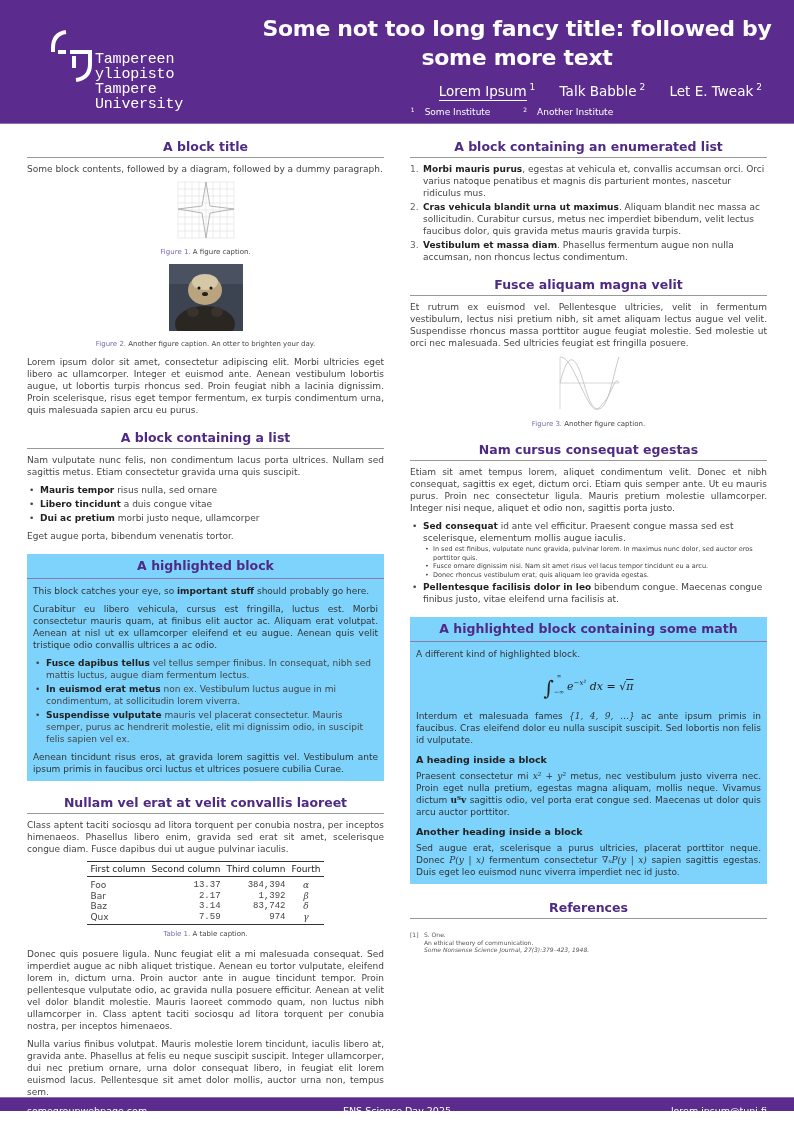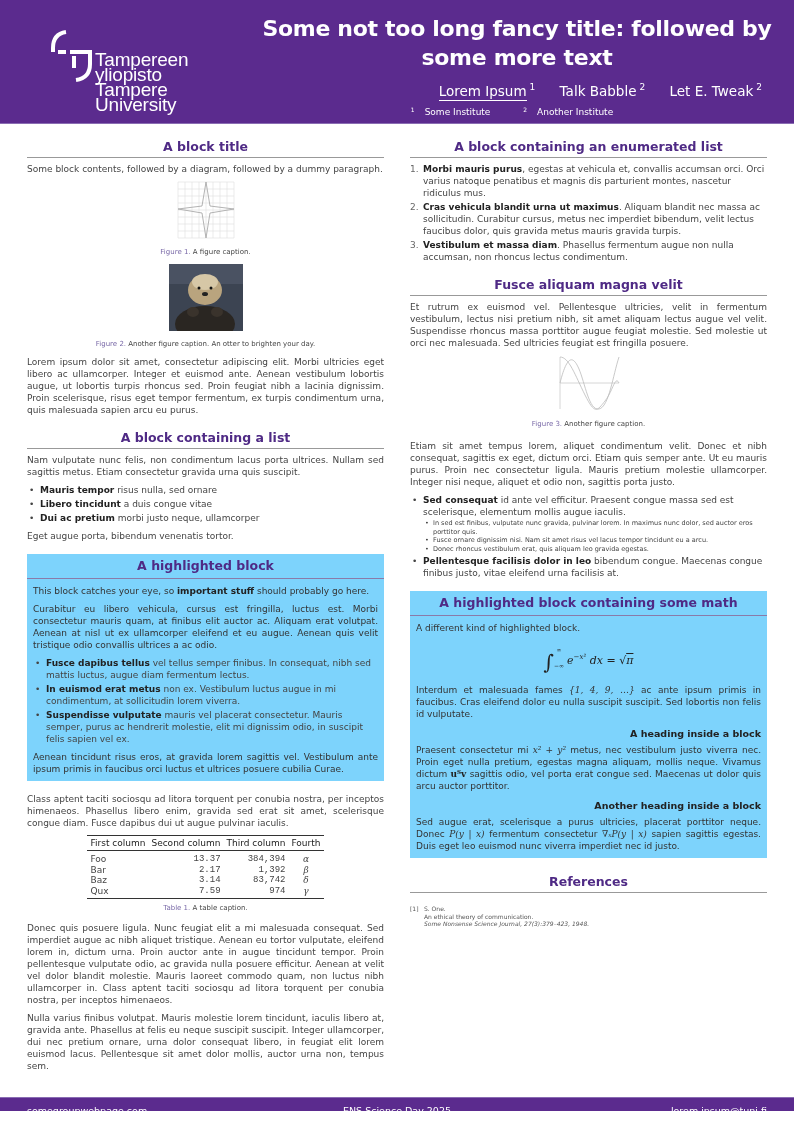--- a/index.html
+++ b/index.html
@@ -1,21 +1,21 @@
 <!DOCTYPE html>
 <html><head>
 <meta charset="utf-8">
 <style>
   * { box-sizing: border-box; margin: 0; padding: 0; }
   html, body { width: 794px; height: 1123px; overflow: hidden; background: #fff; }
   body { font-family: "DejaVu Sans", sans-serif; color: #444; position: relative; }
 
   .header { position: absolute; left: 0; top: 0; width: 794px; height: 124px; background: #5b2b8e; border-bottom: 1px solid #8a6db3; }
   .logo { position: absolute; left: 50px; top: 30px; width: 200px; height: 60px; }
-  .logo-text { position: absolute; left: 45px; top: 22px; color: #fff; font-family: Liberation Sans, sans-serif; font-size: 19px; line-height: 15px; letter-spacing: -0.2px; }
+  .logo-text { position: absolute; left: 45px; top: 22px; color: #fff; font-family: Liberation Mono, monospace; font-size: 15px; line-height: 15px; letter-spacing: -0.2px; }
   .title-wrap { position: absolute; left: 262px; top: 14px; width: 510px; text-align: center; color: #fff; }
   .title { font-family: "DejaVu Sans", sans-serif; font-weight: bold; font-size: 22px; line-height: 29px; letter-spacing: -0.3px; }
   .authors { margin-top: 6px; font-size: 13.5px; line-height: 18px; text-align: right; }
   .authors span.author { margin: 0 10px; }
   .authors .presenter { border-bottom: 1px solid #fff; padding-bottom: 1px; }
   .authors sup { font-size: 9px; vertical-align: 6px; margin-left: 3px; }
   .insts { margin-top: 6px; font-size: 9px; }
   .insts span { margin: 0 10px; }
   .insts sup { font-size: 6px; vertical-align: 3px; }
 
@@ -51,21 +51,21 @@
   table.tbl td { padding: 0 3px; line-height: 10.5px; }
   table.tbl tr:nth-child(1) td { padding-top: 3px; }
   table.tbl tr:last-child td { padding-bottom: 2px; }
   td.num { text-align: right; font-family: Liberation Mono, monospace; }
   td.greek { text-align: center; font-family: "DejaVu Serif", serif; font-style: italic; }
 
   .math { font-family: "DejaVu Serif", serif; font-style: italic; }
   .eq { text-align: center; margin: 8px 0 10px 0; font-family: "DejaVu Serif", serif; font-size: 11px; color: #222; }
   .eq .int { font-size: 20px; font-style: normal; vertical-align: -5px; }
   .eq .lims { display: inline-block; font-size: 6px; line-height: 16px; vertical-align: -4px; margin-right: 3px; }
-  .subhead { font-weight: bold; color: #222; font-size: 9.5px; margin: 8px 0 5px 0; text-align: right; }
+  .subhead { font-weight: bold; color: #222; font-size: 9.5px; margin: 8px 0 5px 0; }
 
   .refs { font-size: 6px; line-height: 7.5px; color: #555; position: relative; padding-left: 14px; margin-top: 12px; }
   .refs .n { position: absolute; left: 0; top: 0; }
 
   .footer { position: absolute; left: 0; top: 1097px; width: 794px; height: 14px; background: #5b2b8e; border-top: 1px solid #8a6db3; color: #fff; font-size: 9.5px; line-height: 25px; }
   .footer .f-left { position: absolute; left: 27px; }
   .footer .f-center { position: absolute; left: 0; width: 794px; text-align: center; }
   .footer .f-right { position: absolute; right: 27px; }
 </style>
 </head>
@@ -163,20 +163,21 @@
     <p>Curabitur eu libero vehicula, cursus est fringilla, luctus est. Morbi consectetur mauris quam, at finibus elit auctor ac. Aliquam erat volutpat. Aenean at nisl ut ex ullamcorper eleifend et eu augue. Aenean quis velit tristique odio convallis ultrices a ac odio.</p>
     <ul class="bul">
       <li><b>Fusce dapibus tellus</b><span> vel tellus semper finibus. In consequat, nibh sed mattis luctus, augue diam fermentum lectus.</span></li>
       <li><b>In euismod erat metus</b><span> non ex. Vestibulum luctus augue in mi condimentum, at sollicitudin lorem viverra.</span></li>
       <li><b>Suspendisse vulputate</b><span> mauris vel placerat consectetur. Mauris semper, purus ac hendrerit molestie, elit mi dignissim odio, in suscipit felis sapien vel ex.</span></li>
     </ul>
     <p style="margin-bottom:0">Aenean tincidunt risus eros, at gravida lorem sagittis vel. Vestibulum ante ipsum primis in faucibus orci luctus et ultrices posuere cubilia Curae.</p>
   </div>
 
   <div class="block">
+    <div class="block-title">Nullam vel erat at velit convallis laoreet</div>
     <p>Class aptent taciti sociosqu ad litora torquent per conubia nostra, per inceptos himenaeos. Phasellus libero enim, gravida sed erat sit amet, scelerisque congue diam. Fusce dapibus dui ut augue pulvinar iaculis.</p>
     <table class="tbl">
       <thead>
           <tr>
         <th>First column</th>
         <th>Second column</th>
         <th>Third column</th>
         <th>Fourth</th>
       </tr>
         </thead>
@@ -231,20 +232,21 @@
         <line x1="3" y1="2" x2="3" y2="54" stroke="#ccc" stroke-width="0.8"></line>
         <line x1="3" y1="28" x2="62" y2="28" stroke="#ccc" stroke-width="0.8"></line>
         <path d="M3 28 C10 0, 16 0, 22 14 S32 56, 42 54 S56 20, 62 2" fill="none" stroke="#bbb" stroke-width="0.8"></path>
         <path d="M3 2 C12 2, 18 20, 28 40 S40 56, 48 46 S58 20, 62 28" fill="none" stroke="#bbb" stroke-width="0.8"></path>
       </svg>
       <div class="caption"><span class="lbl">Figure 3.</span> <span>Another figure caption.</span></div>
     </div>
   </div>
 
   <div class="block">
+    <div class="block-title">Nam cursus consequat egestas</div>
     <p>Etiam sit amet tempus lorem, aliquet condimentum velit. Donec et nibh consequat, sagittis ex eget, dictum orci. Etiam quis semper ante. Ut eu mauris purus. Proin nec consectetur ligula. Mauris pretium molestie ullamcorper. Integer nisi neque, aliquet et odio non, sagittis porta justo.</p>
     <ul class="bul">
       <li><b>Sed consequat</b><span> id ante vel efficitur. Praesent congue massa sed est scelerisque, elementum mollis augue iaculis.</span>
         <ul class="sub">
           <li>In sed est finibus, vulputate nunc gravida, pulvinar lorem. In maximus nunc dolor, sed auctor eros porttitor quis.</li>
           <li>Fusce ornare dignissim nisi. Nam sit amet risus vel lacus tempor tincidunt eu a arcu.</li>
           <li>Donec rhoncus vestibulum erat, quis aliquam leo gravida egestas.</li>
         </ul>
       </li>
       <li><b>Pellentesque facilisis dolor in leo</b><span> bibendum congue. Maecenas congue finibus justo, vitae eleifend urna facilisis at.</span></li>

